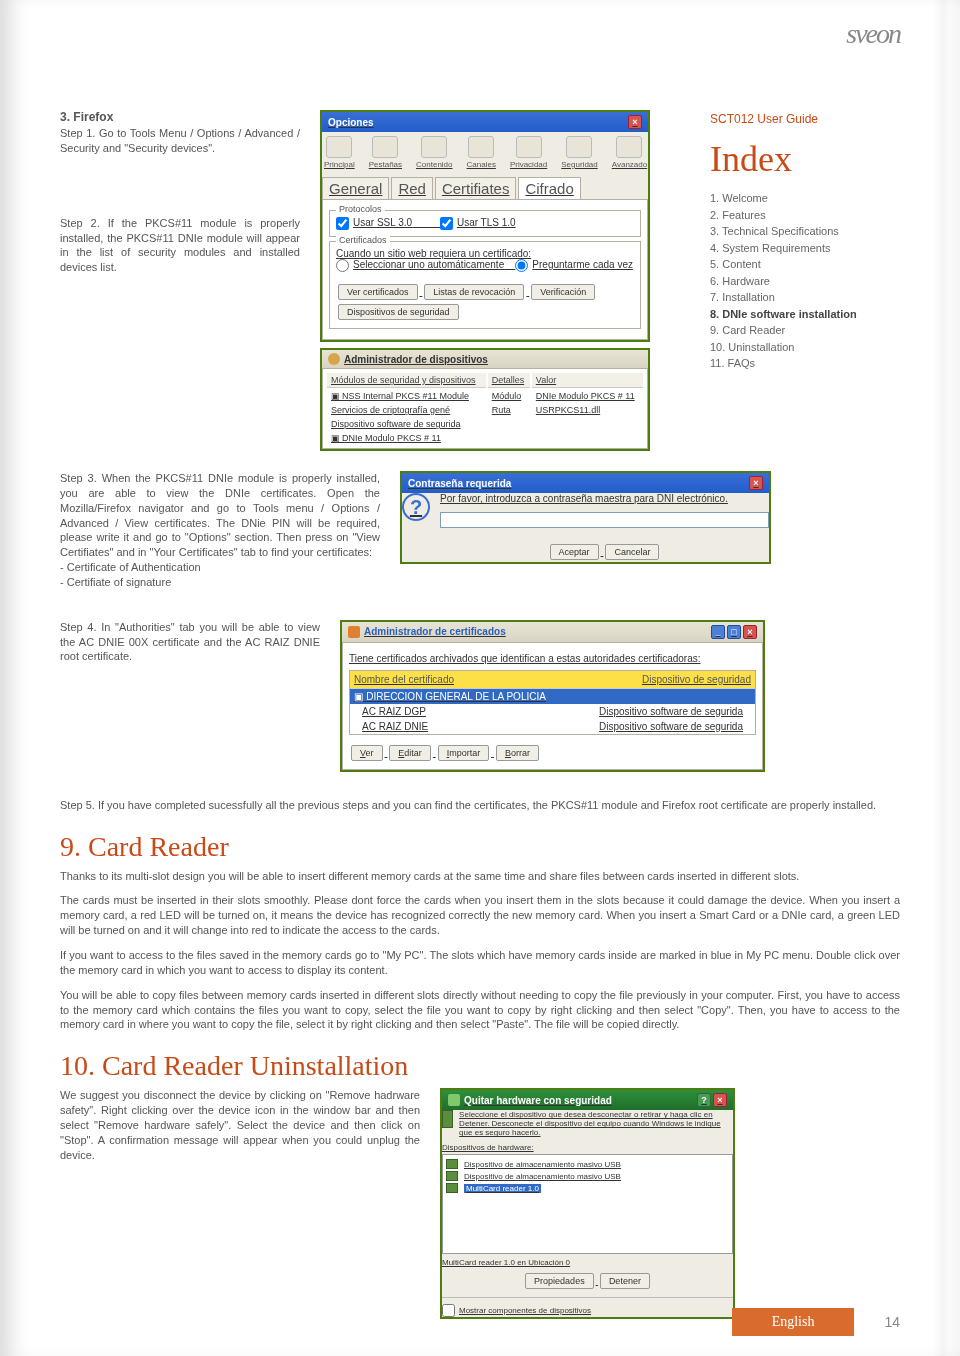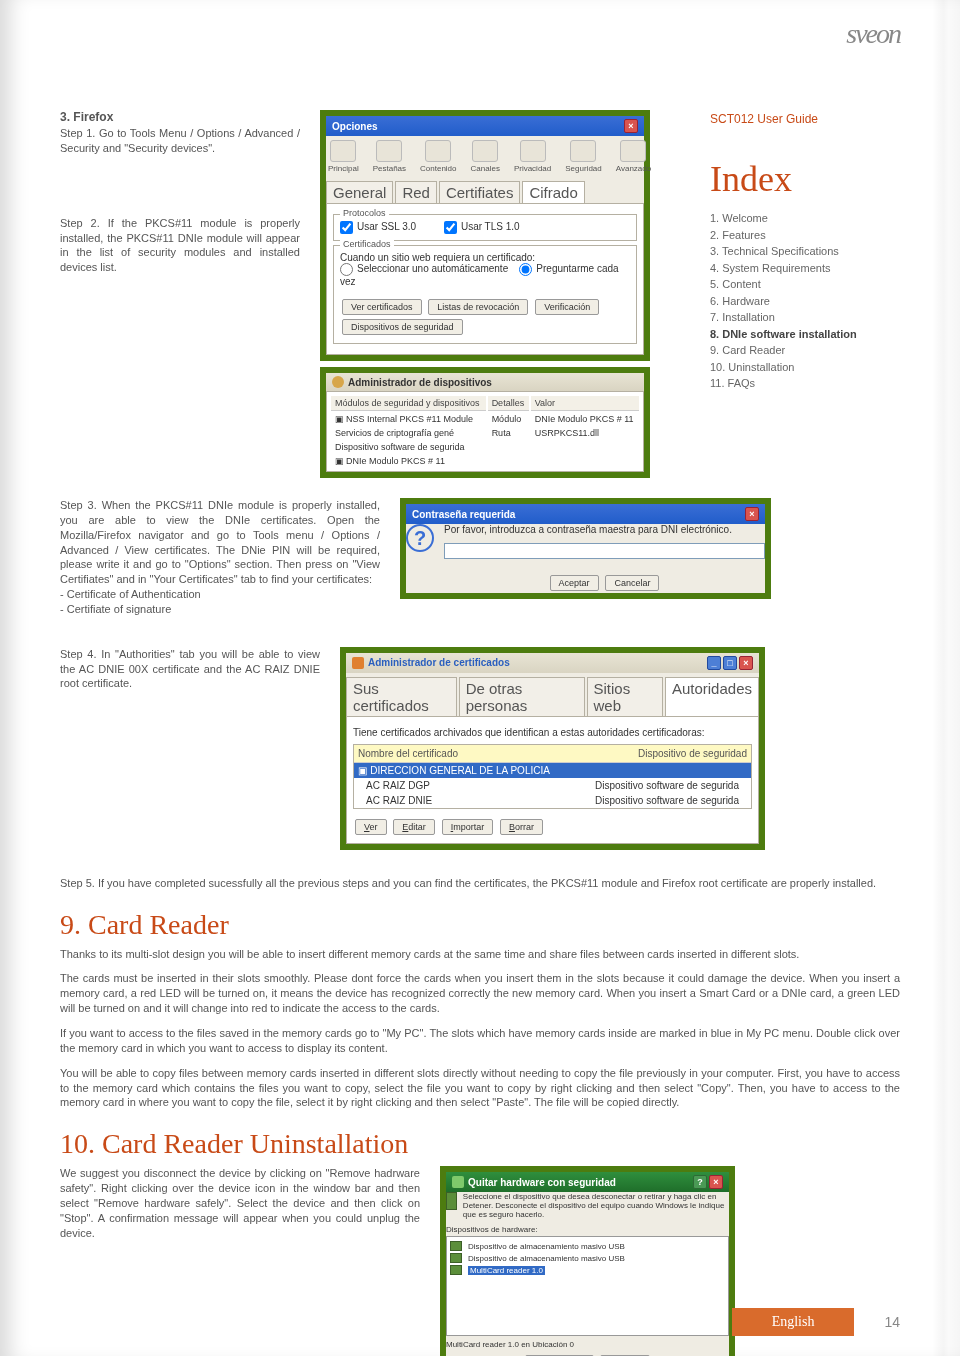--- a/index.html
+++ b/index.html
@@ -48,46 +48,47 @@
   
   .sidebar {
     position: absolute;
     top: 110px;
     right: 75px;
     width: 175px;
     font-size: 11px;
     line-height: 1.5;
     color: #666;
   }
-  .sidebar .guide-title { color: #c84a17; font-size: 12px; margin-bottom: 24px; }
+  .sidebar .guide-title { color: #c84a17; font-size: 12px; margin-bottom: 4px; }
   .sidebar .index-title {
     color: #c84a17;
     font-family: Georgia, serif;
     font-size: 36px;
     font-weight: normal;
     margin-bottom: 4px;
   }
   .sidebar .bold { font-weight: bold; color:#444; }
 
   
   .section-h {
     color: #c84a17;
     font-family: Georgia, serif;
     font-size: 28px;
     font-weight: normal;
     margin: 18px 0 6px 0;
   }
 
   
   .xpwin {
-    border: 6px solid #4d7c0f;
+    border: 2px solid #4d7c0f;
     background: #efece3;
     font-family: Tahoma, Arial, sans-serif;
     font-size: 10px;
     color: #333;
+    text-decoration: underline;
   }
   .xp-title {
     background: linear-gradient(#3a6ed5, #215dca);
     color: #fff;
     padding: 3px 6px;
     display: flex;
     align-items: center;
     justify-content: space-between;
     font-weight: bold;
   }
@@ -308,30 +309,24 @@
                 <span style="width:12px;height:12px;background:#e08030;border-radius:2px;display:inline-block"></span>
                 <span>Administrador de certificados</span>
               </span>
             <span class="wbtns">
                 <span class="wbtn min">_</span>
                 <span class="wbtn max">□</span>
                 <span class="wbtn">×</span>
               </span>
           </div>
           <div class="xp-body">
-            <div class="tabbar">
-              <div class="tab">Sus certificados</div>
-              <div class="tab">De otras personas</div>
-              <div class="tab">Sitios web</div>
-              <div class="tab sel">Autoridades</div>
-            </div>
             <div class="panel cert-list">
               <div style="margin:4px 0 6px">Tiene certificados archivados que identifican a estas autoridades certificadoras:</div>
               <div style="border:1px solid #b5b0a2">
-                <div class="cert-head" style="background:#fef9c3; border-bottom:1px solid #ccc">
+                <div class="cert-head" style="background:#fde047; border-bottom:1px solid #ccc">
                   <span>Nombre del certificado</span>
                   <span>Dispositivo de seguridad</span>
                 </div>
                 <div class="cert-row-hl">▣ <span>DIRECCION GENERAL DE LA POLICIA</span></div>
                 <div class="cert-row">
                     <span>AC RAIZ DGP</span>
                     <span>Dispositivo software de segurida</span>
                   </div>
                 <div class="cert-row">
                     <span>AC RAIZ DNIE</span>

